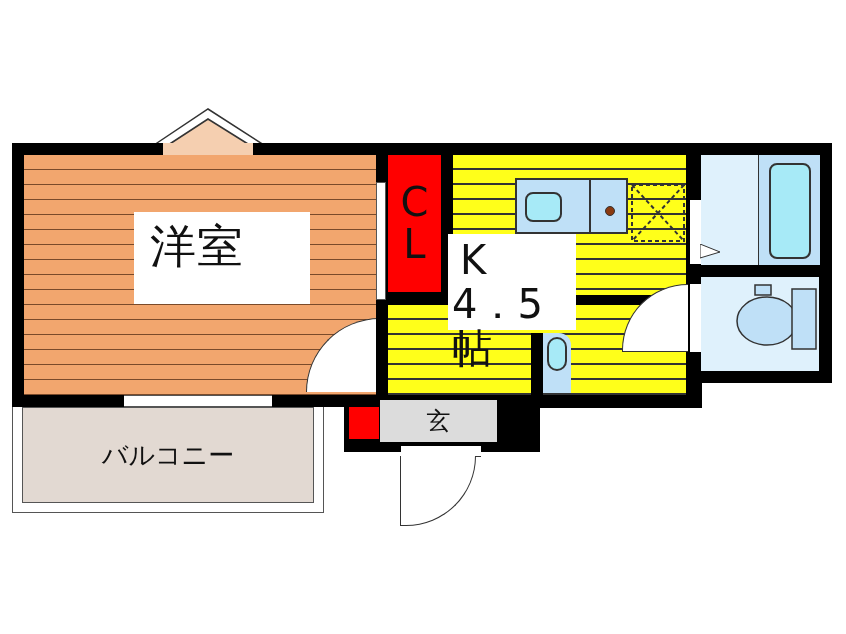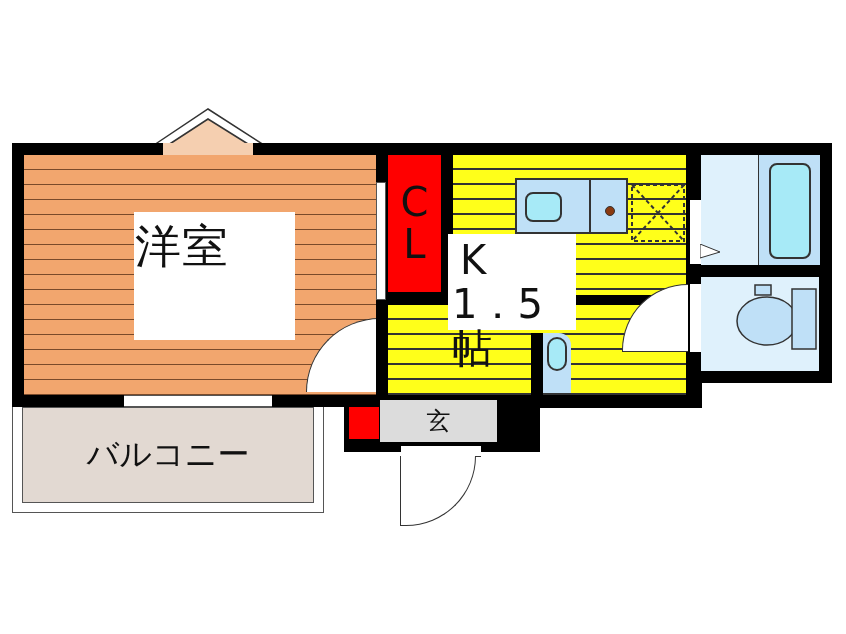--- a/index.html
+++ b/index.html
@@ -24,31 +24,31 @@
 <svg class="abs" style="left:140px;top:105px;" width="140" height="50" viewBox="0 0 140 50">
   <polygon points="14,40 68,4 124,40" fill="#fff" stroke="#333" stroke-width="1.5"></polygon>
   <polygon points="22,44 68,14 116,44" fill="#f5cfb0" stroke="#333" stroke-width="1.5"></polygon>
 </svg>
 
 <div class="wall" style="left:12px;top:143px;width:375px;height:264px;"></div>
 <div class="abs orange" style="left:24px;top:155px;width:352px;height:240px;"></div>
 
 <div class="abs" style="left:163px;top:143px;width:90px;height:12px;background:#f5cfb0;"></div>
 
-<div class="label-box" style="left:134px;top:212px;width:160px;height:128px;padding-left:1px;">
+<div class="label-box" style="left:134px;top:212px;width:160px;height:92px;padding-left:16px;">
   <div class="room-text" style="margin-top:8px;">洋室</div>
 </div>
 
 <div class="door-arc" style="left:306px;top:318px;width:74px;height:74px;border-radius:74px 0 0 0;border-right:none;border-bottom:none;"></div>
 
 <div class="abs" style="left:124px;top:395px;width:148px;height:10px;background:#fff;border-top:1px solid #555;border-bottom:1px solid #555;"></div>
 
 <div class="abs" style="left:12px;top:407px;width:312px;height:106px;border:1.5px solid #555;border-top:none;background:#fff;box-sizing:border-box;"></div>
 <div class="abs" style="left:22px;top:407px;width:292px;height:96px;background:#e2d9d2;border:1.5px solid #555;box-sizing:border-box;display:flex;align-items:center;justify-content:center;">
-  <span style="font-size:32px;color:#111;">バルコニー</span>
+  <span style="font-size:26px;color:#111;">バルコニー</span>
 </div>
 
 <div class="wall" style="left:376px;top:143px;width:326px;height:265px;"></div>
 <div class="wall" style="left:690px;top:143px;width:142px;height:240px;"></div>
 
 <div class="clo" style="left:388px;top:155px;width:53px;height:137px;">
   <div style="margin-top:26px;line-height:42px;">C</div>
   <div style="line-height:42px;">L</div>
 </div>
 
@@ -70,21 +70,21 @@
   <line x1="2" y1="2" x2="54" y2="58" stroke="#333" stroke-width="2" stroke-dasharray="4,3"></line>
   <line x1="54" y1="2" x2="2" y2="58" stroke="#333" stroke-width="2" stroke-dasharray="4,3"></line>
 </svg>
 
 <div class="abs midblue" style="left:543px;top:333px;width:28px;height:60px;border-radius:0 12px 0 0;">
   <div class="abs cyan" style="left:4px;top:4px;width:20px;height:34px;border:2px solid #333;border-radius:10px;box-sizing:border-box;"></div>
 </div>
 
 <div class="label-box" style="left:448px;top:234px;width:124px;height:96px;padding-left:4px;">
   <div class="k-text" style="margin-top:4px;padding-left:8px;">K</div>
-  <div class="k-text">1．5帖</div>
+  <div class="k-text">4．5帖</div>
 </div>
 
 <div class="door-arc" style="left:622px;top:284px;width:66px;height:68px;border-radius:66px 0 0 0;border-right:none;border-bottom:1.5px solid #333;"></div>
 
 <div class="abs lightblue" style="left:701px;top:155px;width:118px;height:110px;"></div>
 <div class="abs midblue" style="left:758px;top:155px;width:61px;height:110px;border-left:1.5px solid #333;">
   <div class="abs cyan" style="left:10px;top:8px;width:42px;height:96px;border:2px solid #333;border-radius:8px;box-sizing:border-box;"></div>
 </div>
 
 <div class="abs" style="left:690px;top:200px;width:11px;height:64px;background:#fff;"></div>

